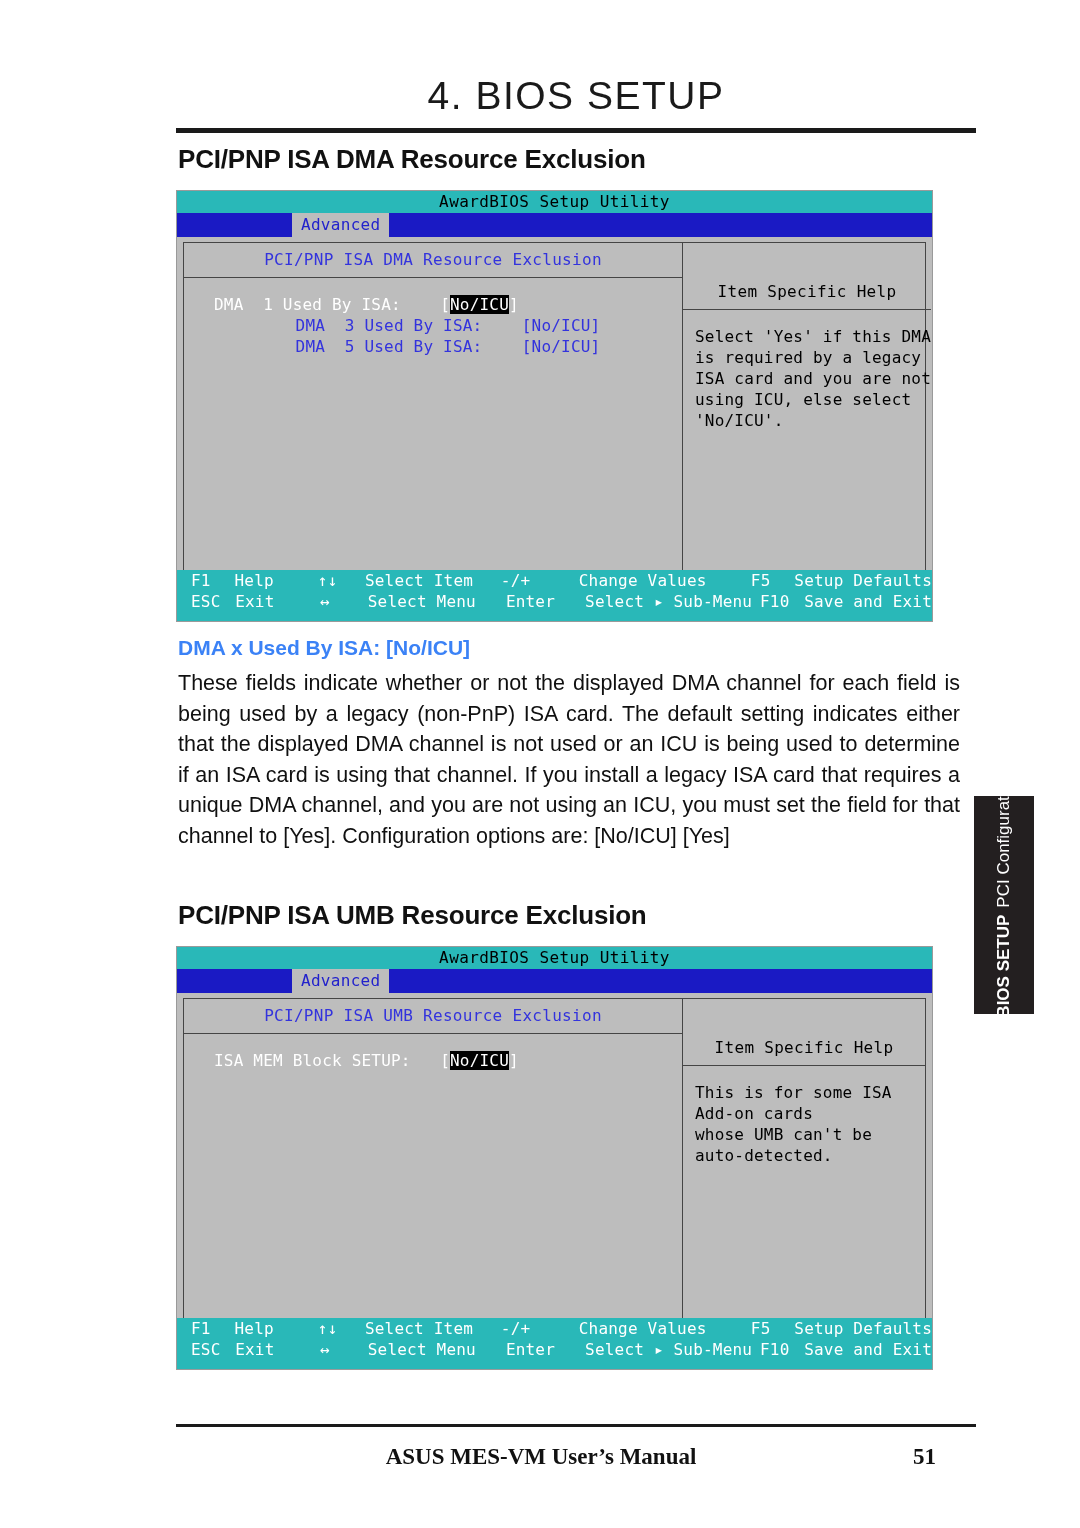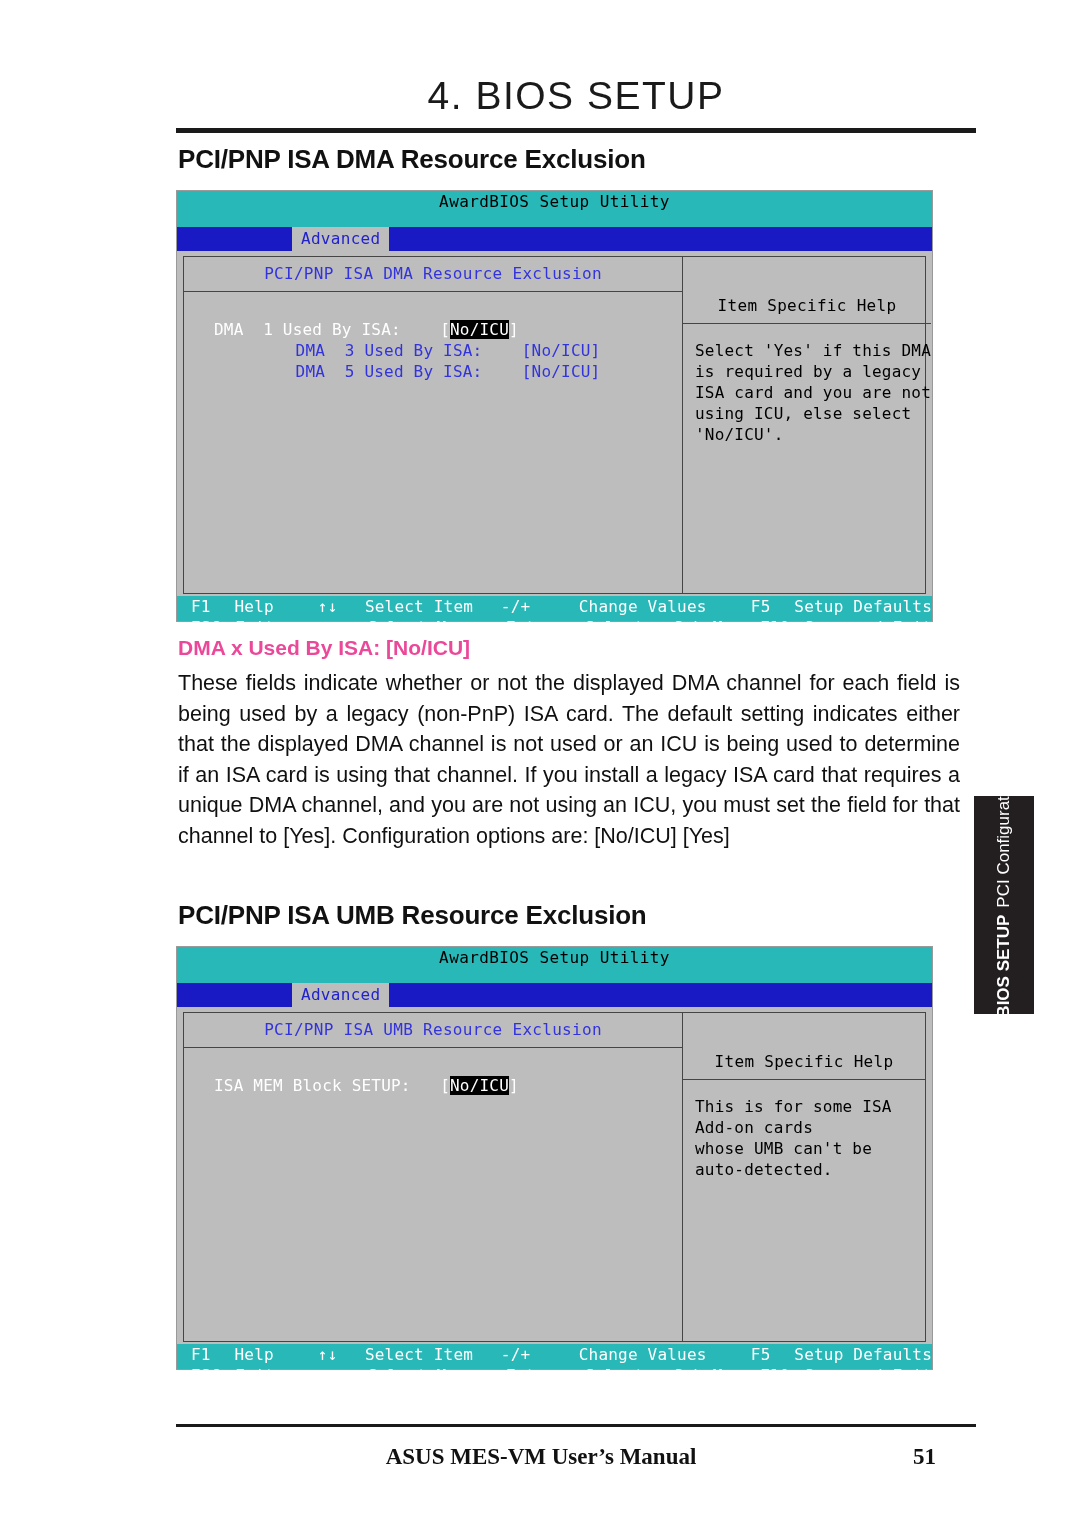--- a/index.html
+++ b/index.html
@@ -59,21 +59,21 @@
   #heading-dma { top: 144px; }
   #heading-umb { top: 900px; }
 
   .sub-heading {
     position: absolute;
     left: 170px;
     top: 636px;
     font-family: "Liberation Sans", "DejaVu Sans", sans-serif;
     font-weight: bold;
     font-size: 21px;
-    color: #ec4899;
+    color: #3b82f6;
     white-space: nowrap;
   }
 
   
   .body-text {
     position: absolute;
     left: 170px;
     top: 668px;
     width: 782px;
     font-family: Liberation Sans, sans-serif;
@@ -90,21 +90,21 @@
     width: 757px;
     background: #bdbdbd;
     font-family: "DejaVu Sans Mono", "Liberation Mono", monospace;
     border: 1px solid #9a9a9a;
     box-sizing: border-box;
   }
   #bios-dma { top: 190px; height: 432px; }
   #bios-umb { top: 946px; height: 424px; }
 
   .bios-titlebar {
-    height: 36px;
+    height: 22px;
     background: #29b8b8;
     color: #000000;
     font-size: 16px;
     line-height: 22px;
     text-align: center;
     letter-spacing: 0.4px;
   }
   .bios-menubar {
     height: 24px;
     background: #1a1ac4;
@@ -156,42 +156,42 @@
 
   .col-content { padding: 16px 0 0 0; }
 
   .opt-row {
     font-size: 16px;
     line-height: 21px;
     white-space: pre;
     padding-left: 30px;
     letter-spacing: 0.2px;
   }
-  .opt-row.white { color: #ffffff; margin-top: 11px; }
+  .opt-row.white { color: #ffffff; }
   .opt-row.blue  { color: #3333dd; text-align: center; }
   .val-hl {
     background: #000000;
     color: #ffffff;
   }
 
   .help-line {
     font-size: 16px;
     line-height: 21px;
     white-space: pre;
     color: #000000;
     padding-left: 12px;
     letter-spacing: 0.2px;
   }
 
   .bios-keybar {
     position: absolute;
     left: 0;
     bottom: 0;
     width: 100%;
-    height: 25px;
+    height: 51px;
     background: #29b8b8;
     color: #ffffff;
     font-size: 16px;
     box-sizing: border-box;
   }
   .keyrow {
     display: flex;
     height: 21px;
     line-height: 21px;
     white-space: pre;

